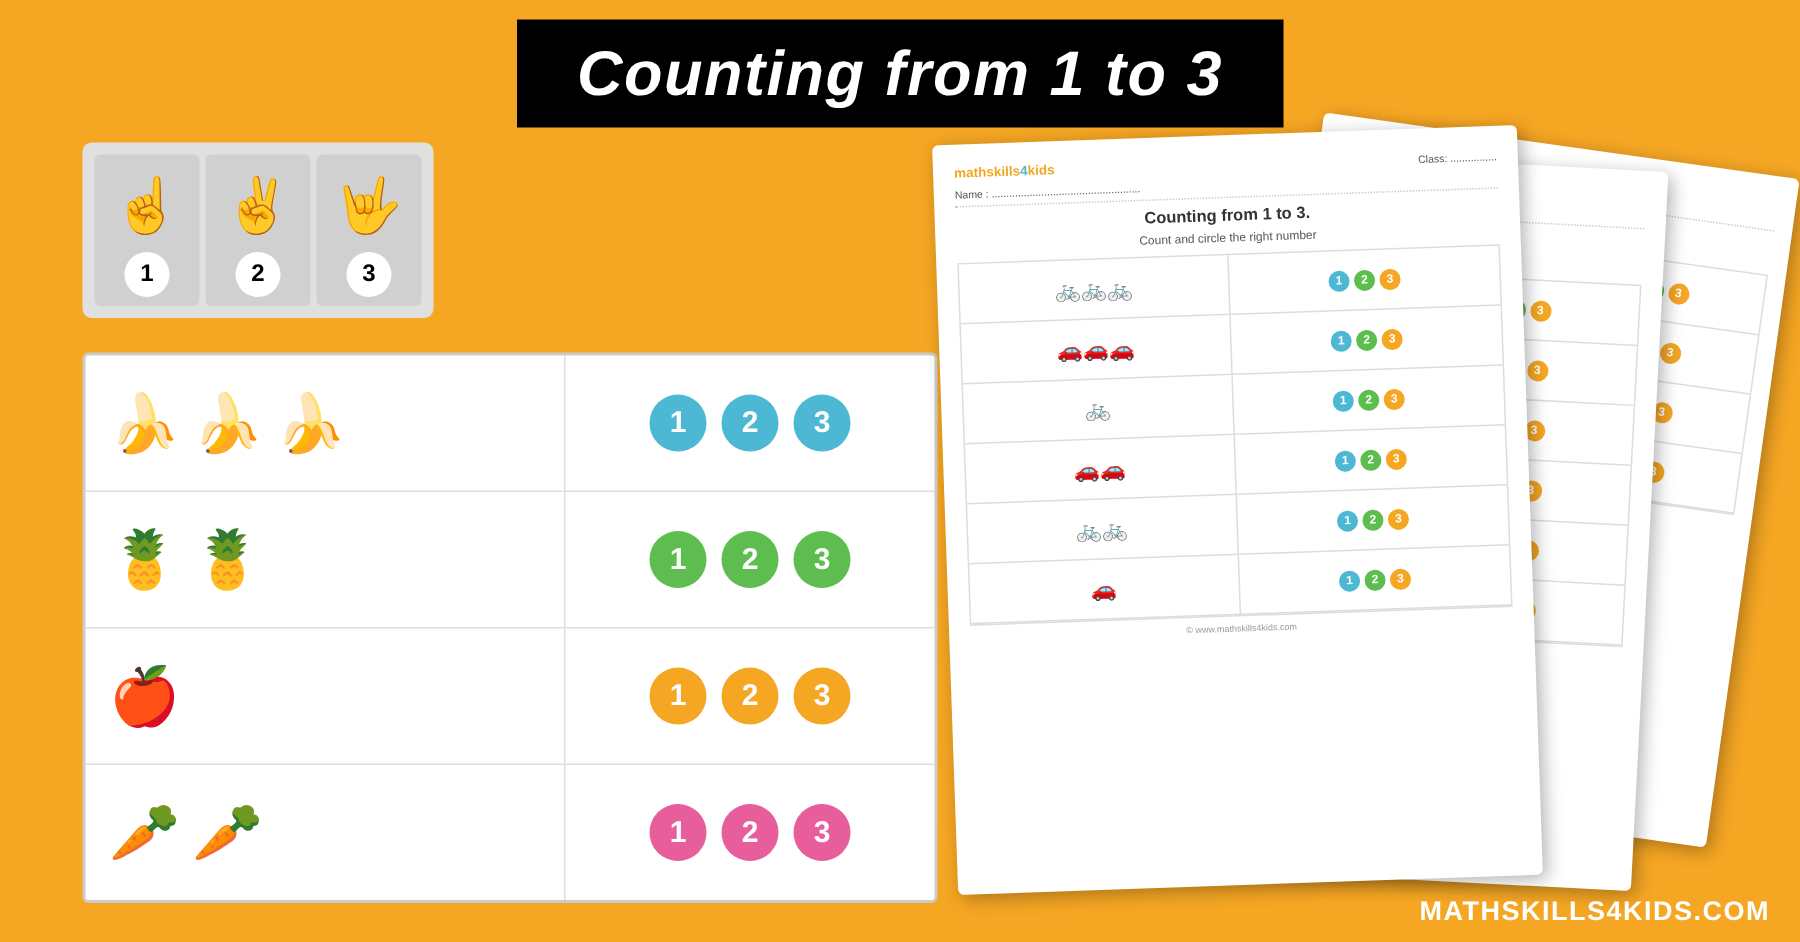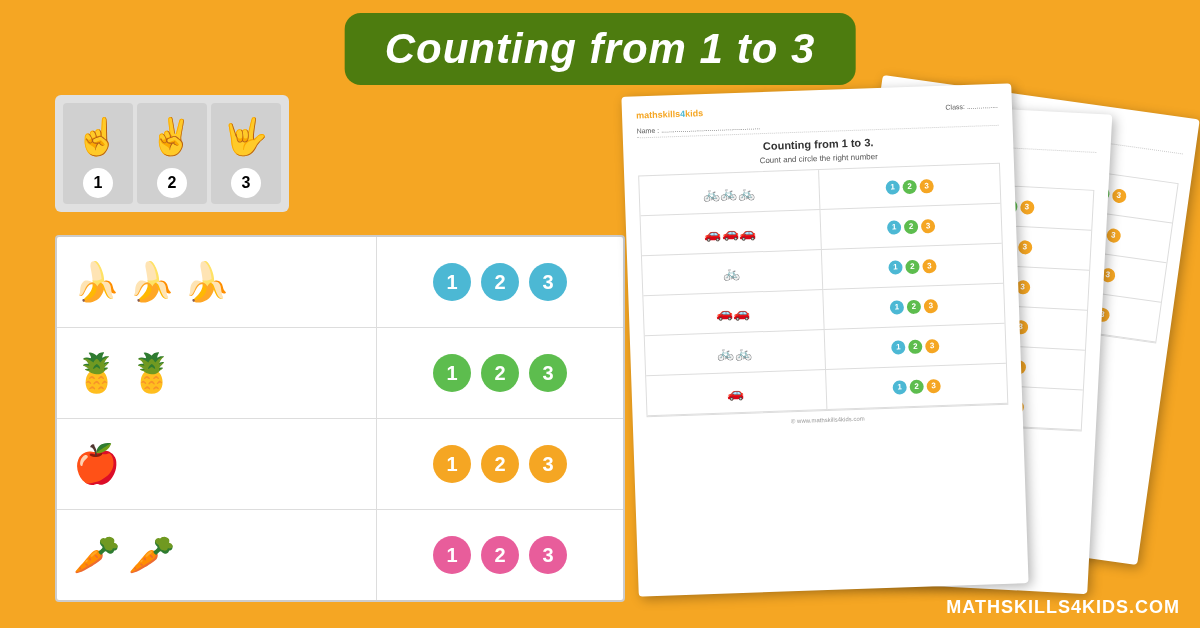--- a/index.html
+++ b/index.html
@@ -11,22 +11,22 @@
       overflow: hidden;
       position: relative;
     }
 
     
     .title-banner {
       position: absolute;
       top: 13px;
       left: 50%;
       transform: translateX(-50%);
-      background-color: #4d7c0f;
-      border-radius: 16px;
+      background-color: #000000;
+      border-radius: 0;
       padding: 12px 40px;
       white-space: nowrap;
     }
     .title-banner h1 {
       color: white;
       font-size: 42px;
       font-weight: bold;
       font-style: italic;
       letter-spacing: 1px;
     }

